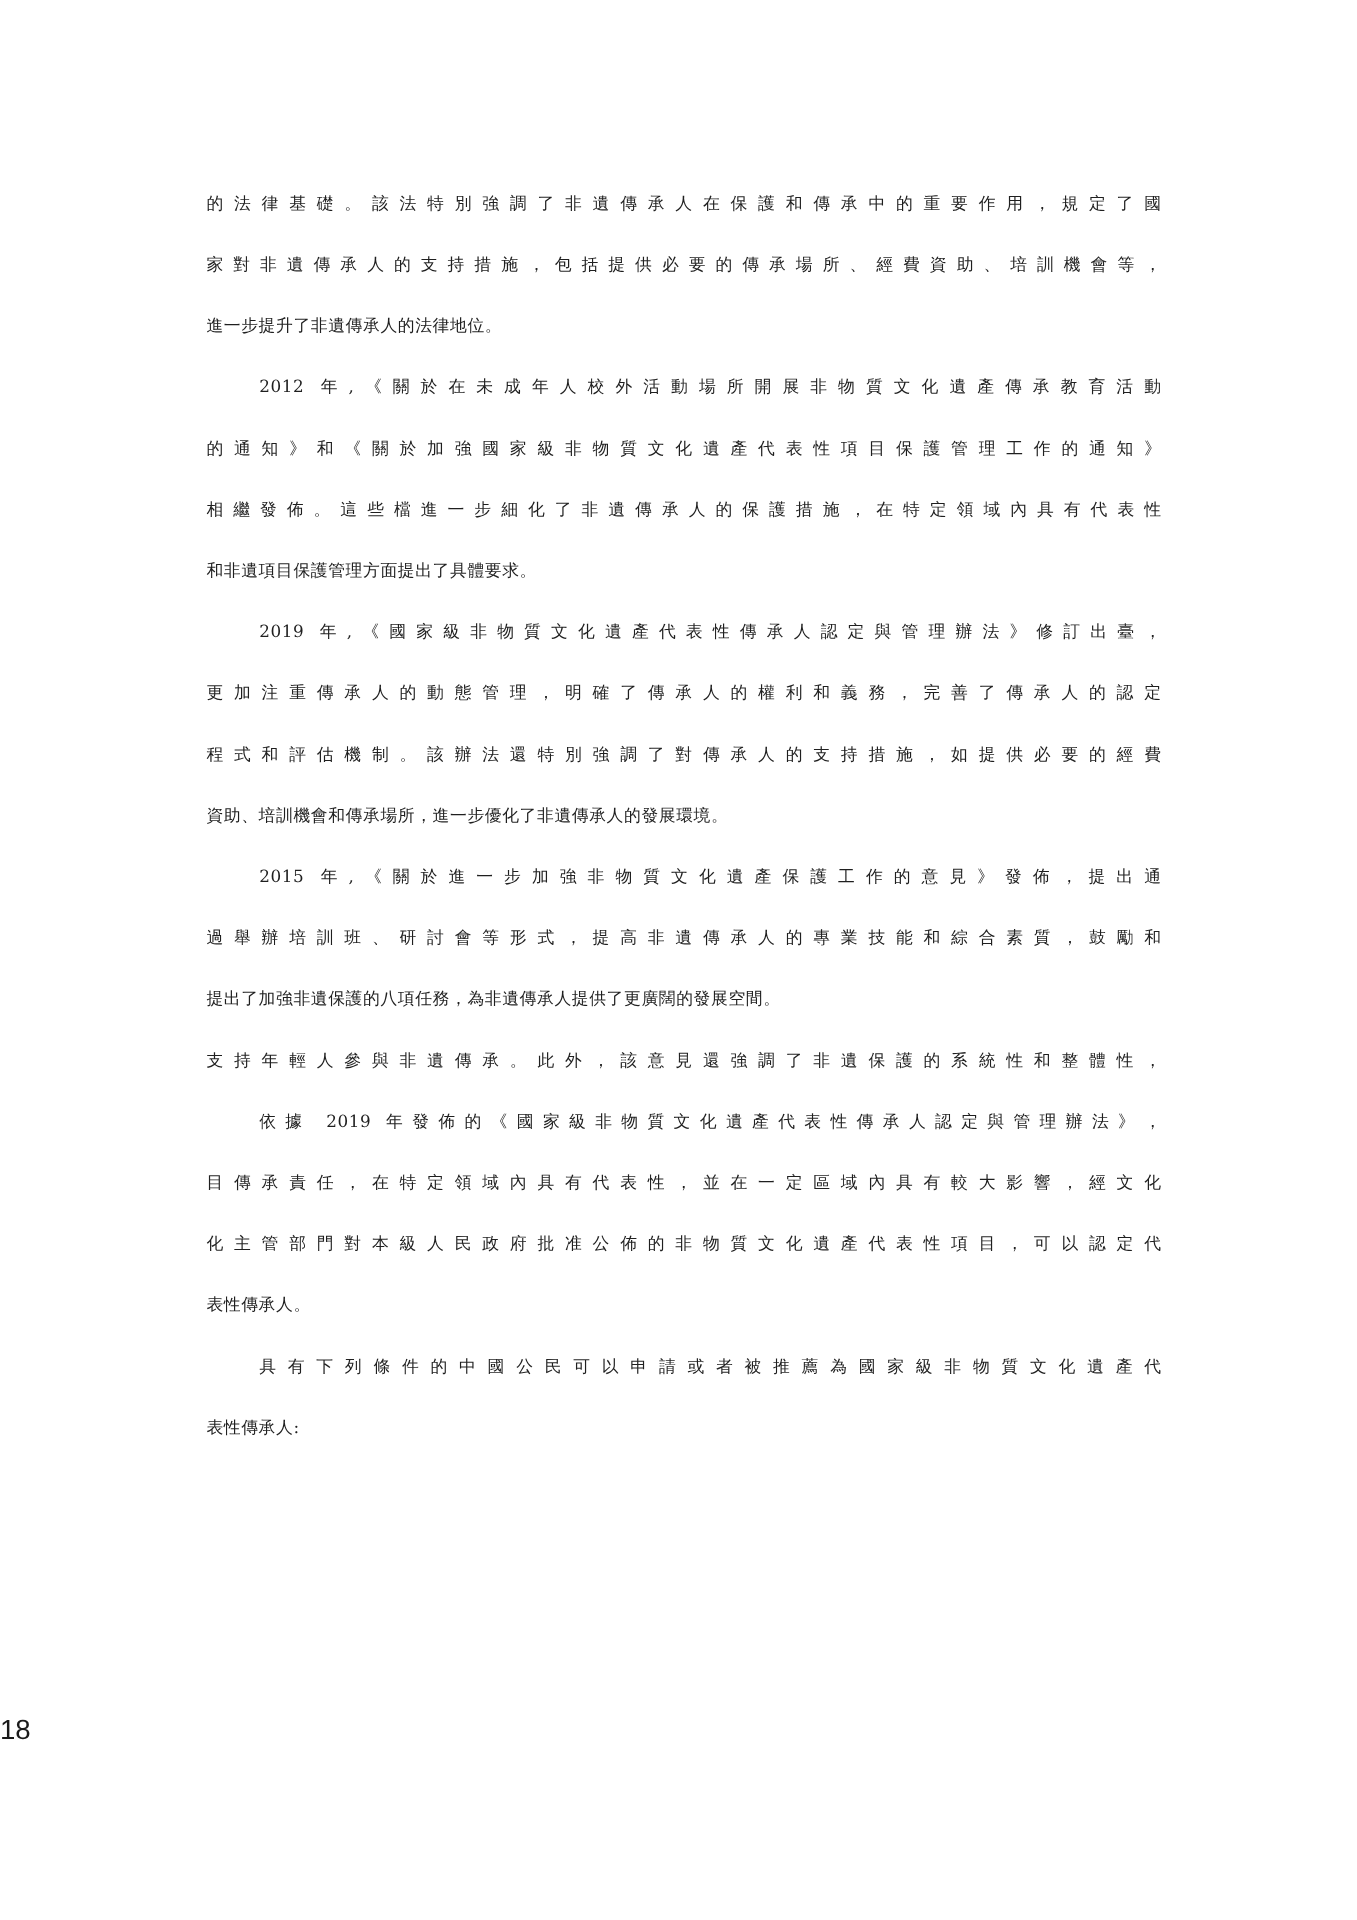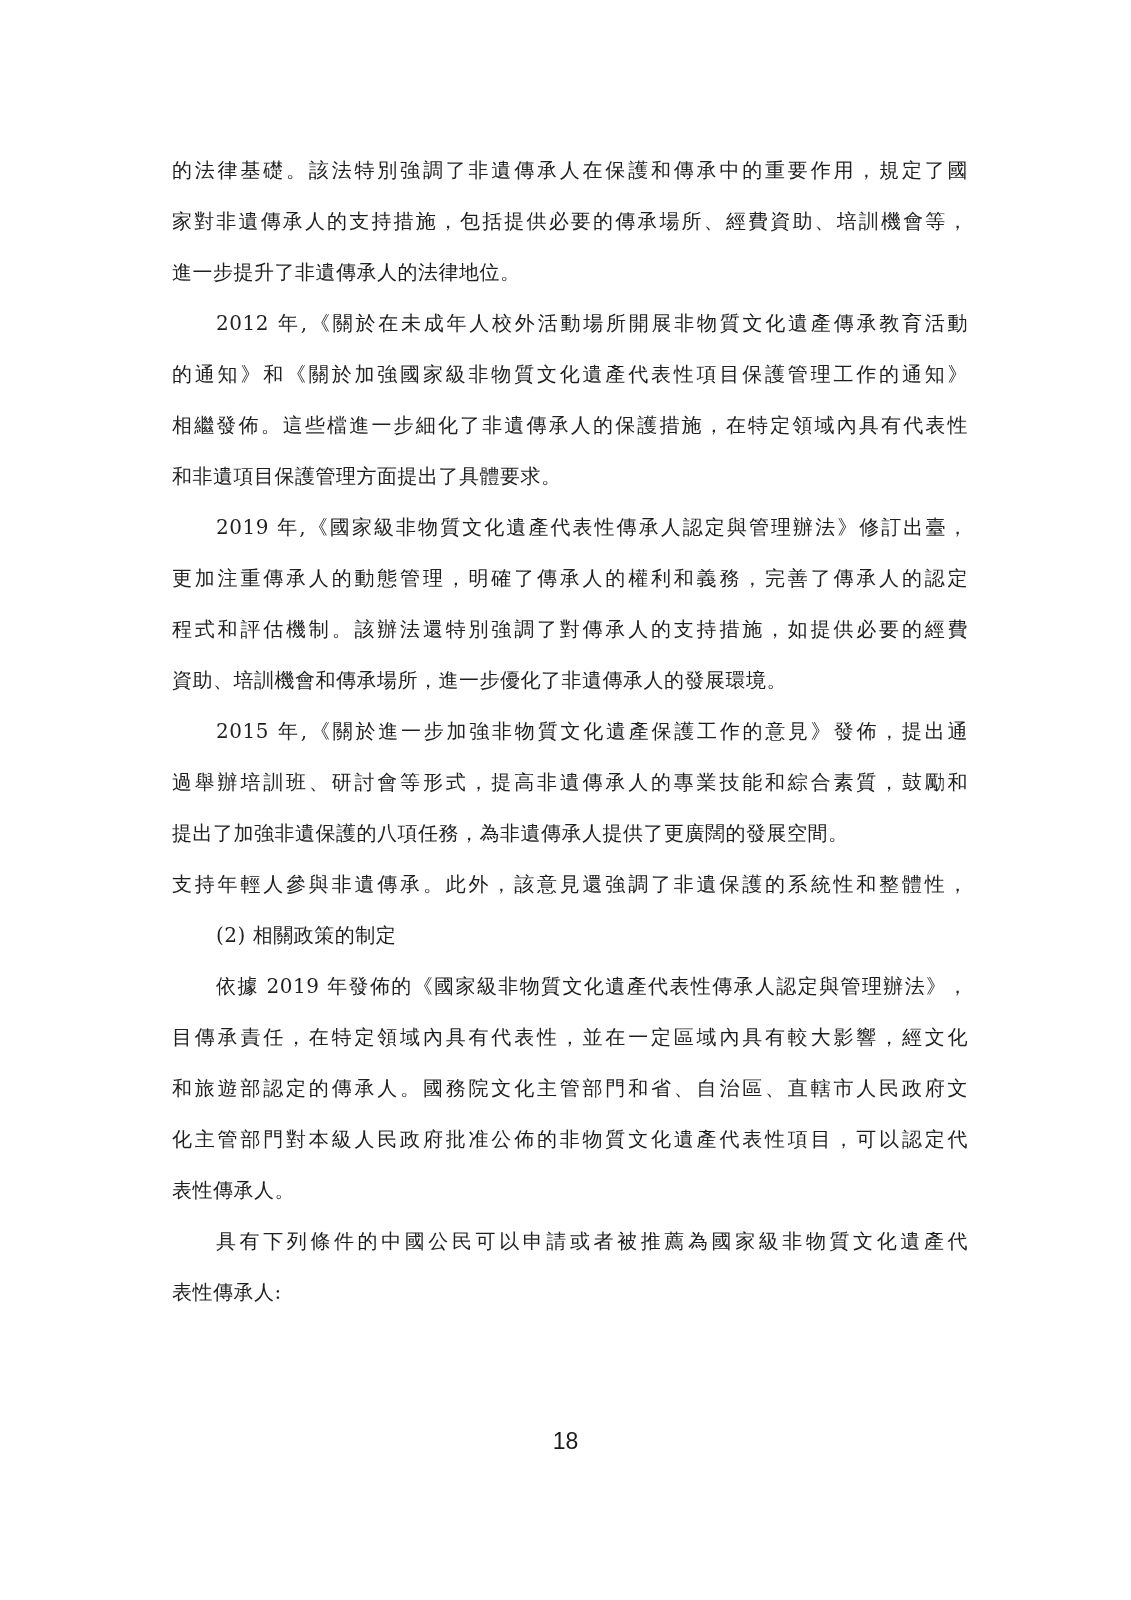--- a/index.html
+++ b/index.html
@@ -22,41 +22,40 @@
     position: absolute;
     left: 172px;
     top: 145px;
     width: 796px;
   }
   .paragraph {
     margin: 0;
     padding: 0;
   }
   .line {
-    font-size: 20px;
+    font-size: 14px;
     line-height: 51px;
     height: 51px;
     text-align: justify;
     text-align-last: justify;
     text-justify: inter-character;
     overflow: hidden;
     letter-spacing: 0.5px;
   }
   .line.last {
     text-align-last: left;
   }
   .line.indent {
     text-indent: 44px;
   }
   .page-number {
     position: absolute;
     top: 1428px;
     left: 0;
     width: 100%;
-    text-align: center;
     font-family: "Liberation Sans", "DejaVu Sans", sans-serif;
     font-size: 23px;
     color: #1a1a1a;
   }
 </style>
 </head>
 <body>
 
 <div class="page">
   <div class="text-block" id="text-block">
@@ -77,26 +76,22 @@
         <div class="line">程式和評估機制。該辦法還特別強調了對傳承人的支持措施，如提供必要的經費</div>
         <div class="line last">資助、培訓機會和傳承場所，進一步優化了非遺傳承人的發展環境。</div>
       </div>
       <div class="paragraph">
         <div class="line indent">2015 年,《關於進一步加強非物質文化遺產保護工作的意見》發佈，提出通</div>
         <div class="line">過舉辦培訓班、研討會等形式，提高非遺傳承人的專業技能和綜合素質，鼓勵和</div>
         <div class="line last">提出了加強非遺保護的八項任務，為非遺傳承人提供了更廣闊的發展空間。</div>
         <div class="line">支持年輕人參與非遺傳承。此外，該意見還強調了非遺保護的系統性和整體性，</div>
       </div>
       <div class="paragraph">
-        <div class="line last indent">(2) 相關政策的制定</div>
-      </div>
-      <div class="paragraph">
         <div class="line indent">依據 2019 年發佈的《國家級非物質文化遺產代表性傳承人認定與管理辦法》，</div>
         <div class="line">目傳承責任，在特定領域內具有代表性，並在一定區域內具有較大影響，經文化</div>
-        <div class="line">和旅遊部認定的傳承人。國務院文化主管部門和省、自治區、直轄市人民政府文</div>
         <div class="line">化主管部門對本級人民政府批准公佈的非物質文化遺產代表性項目，可以認定代</div>
         <div class="line last">表性傳承人。</div>
       </div>
       <div class="paragraph">
         <div class="line indent">具有下列條件的中國公民可以申請或者被推薦為國家級非物質文化遺產代</div>
         <div class="line last">表性傳承人:</div>
       </div>
     </div>
   <div class="page-number">18</div>
 </div>

